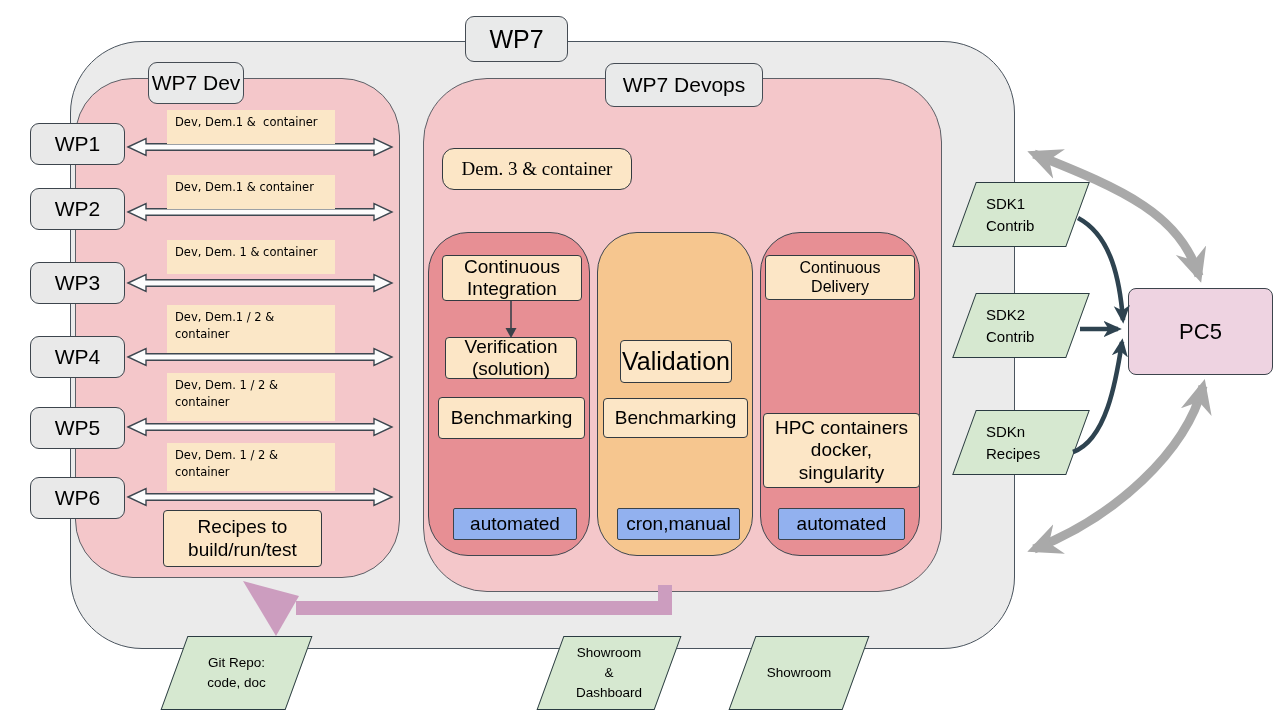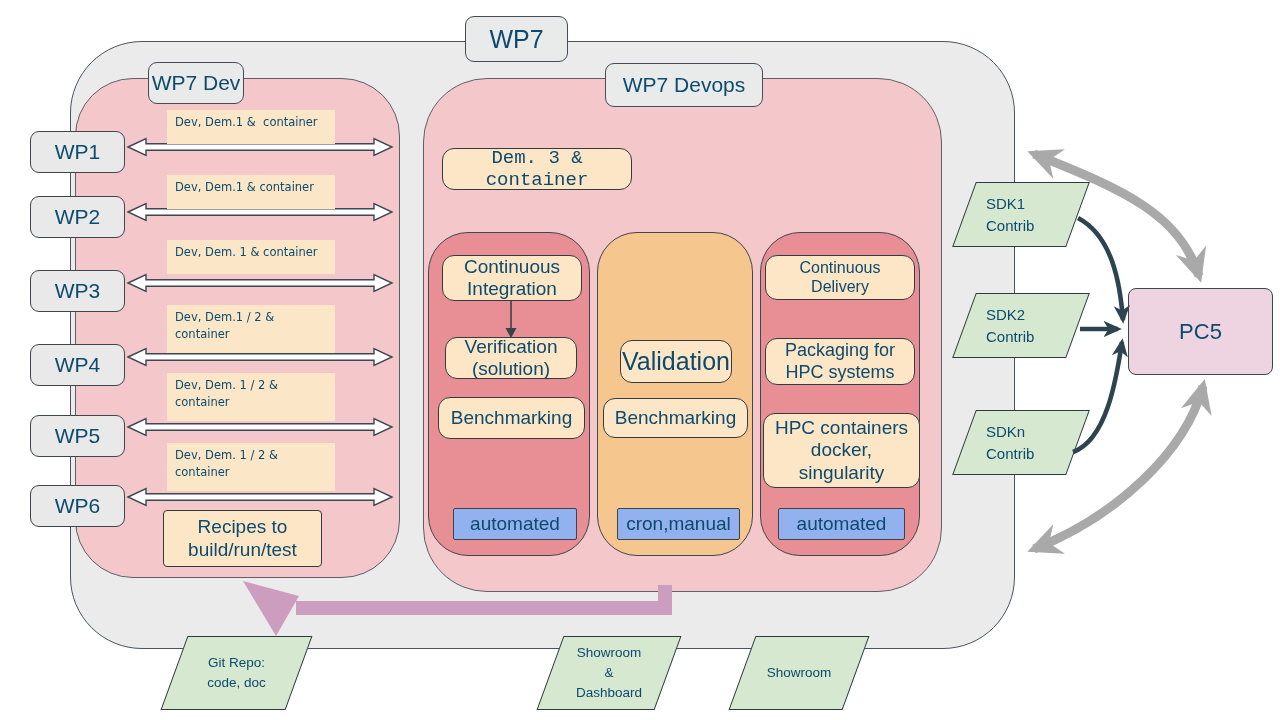--- a/index.html
+++ b/index.html
@@ -1,48 +1,48 @@
 <!DOCTYPE html>
 <html><head>
 <meta charset="utf-8">
 <style>
   html,body{margin:0;padding:0;background:#ffffff;}
   .stage{position:relative;width:1280px;height:720px;background:#ffffff;overflow:hidden;
-         font-family:"Liberation Sans",sans-serif;color:#0c4a6e;}
+         font-family:"Liberation Sans",sans-serif;color:#000000;}
   .abs{position:absolute;box-sizing:border-box;}
 
   
   .outer{left:70px;top:41px;width:945px;height:608px;background:#ebebeb;
          border:1.6px solid #4a545e;border-radius:72px;}
   .group-pink{background:#f4c7ca;border:1.4px solid #5d6067;}
   .dev-group{left:75px;top:78px;width:325px;height:500px;border-radius:58px;}
   .devops-group{left:423px;top:78px;width:519px;height:514px;border-radius:64px;}
 
   
   .tab{background:#e9eaea;border:1.6px solid #454c54;border-radius:9px;
        display:flex;align-items:center;justify-content:center;}
   .wp7-tab{left:465px;top:16px;width:103px;height:46px;font-size:25px;}
   .dev-tab{left:148px;top:62px;width:96px;height:42px;font-size:21px;}
   .devops-tab{left:605px;top:63px;width:158px;height:44px;font-size:21px;}
 
   
   .wpnode{left:30px;width:95px;height:42px;background:#e9e9e9;border:1.6px solid #3d454d;
-          border-radius:9px;display:flex;align-items:center;justify-content:center;font-size:21px;margin-top:8px;}
+          border-radius:9px;display:flex;align-items:center;justify-content:center;font-size:21px;}
 
   
   .devrow{left:167px;width:168px;background:#fbe7c7;font-family:"DejaVu Sans",sans-serif;
           font-size:11.5px;line-height:1.45;padding:4px 0 0 8px;white-space:pre-wrap;}
 
   
-  .cream{background:#fce6c6;border:1.5px solid #333a40;border-radius:12px;
+  .cream{background:#fce6c6;border:1.5px solid #333a40;border-radius:4px;
          display:flex;align-items:center;justify-content:center;text-align:center;
          white-space:pre-line;line-height:1.18;}
   .recipes{left:163px;top:510px;width:159px;height:57px;font-size:19px;border-radius:4px;}
   .dem3{left:442px;top:148px;width:190px;height:42px;font-size:19px;
-        font-family:Liberation Mono, monospace;border-radius:12px;}
+        font-family:Liberation Serif, serif;border-radius:12px;}
 
   
   .col{top:232px;height:324px;border:1.4px solid #3f474f;border-radius:40px;}
   .col-red{background:#e78f94;}
   .col-orange{background:#f6c68f;}
   .col1{left:428px;width:162px;}
   .col2{left:597px;width:156px;}
   .col3{left:760px;width:160px;}
 
   .ci{left:442px;top:255px;width:140px;height:46px;font-size:19px;}
@@ -176,41 +176,39 @@
 (solution)</div>
   <div class="abs cream bench1">Benchmarking</div>
   <div class="abs badge badge1">automated</div>
 
   <div class="abs cream valid">Validation</div>
   <div class="abs cream bench2">Benchmarking</div>
   <div class="abs badge badge2">cron,manual</div>
 
   <div class="abs cream cdel">Continuous
 Delivery</div>
-  <div class="abs cream pack">Packaging for
-HPC systems</div>
   <div class="abs cream hpcc">HPC containers
 docker,
 singularity</div>
   <div class="abs badge badge3">automated</div>
 
   <div class="para sdk" style="top:182px">
     <div class="bg"></div>
     <div class="txt">SDK1
 Contrib</div>
   </div>
   <div class="para sdk" style="top:293px">
     <div class="bg"></div>
     <div class="txt">SDK2
 Contrib</div>
   </div>
   <div class="para sdk" style="top:410px">
     <div class="bg"></div>
     <div class="txt">SDKn
-Contrib</div>
+Recipes</div>
   </div>
 
   <div class="abs pc5">
       <span>PC5</span>
     </div>
 
   <svg class="layer">
     <g fill="none" stroke="#2e4350" stroke-width="4.6">
       <path d="M1078 218 C1112 236 1120 282 1123 320" marker-end="url(#mdark)"></path>
       <path d="M1080 329 L1118 329" marker-end="url(#mdark)"></path>

